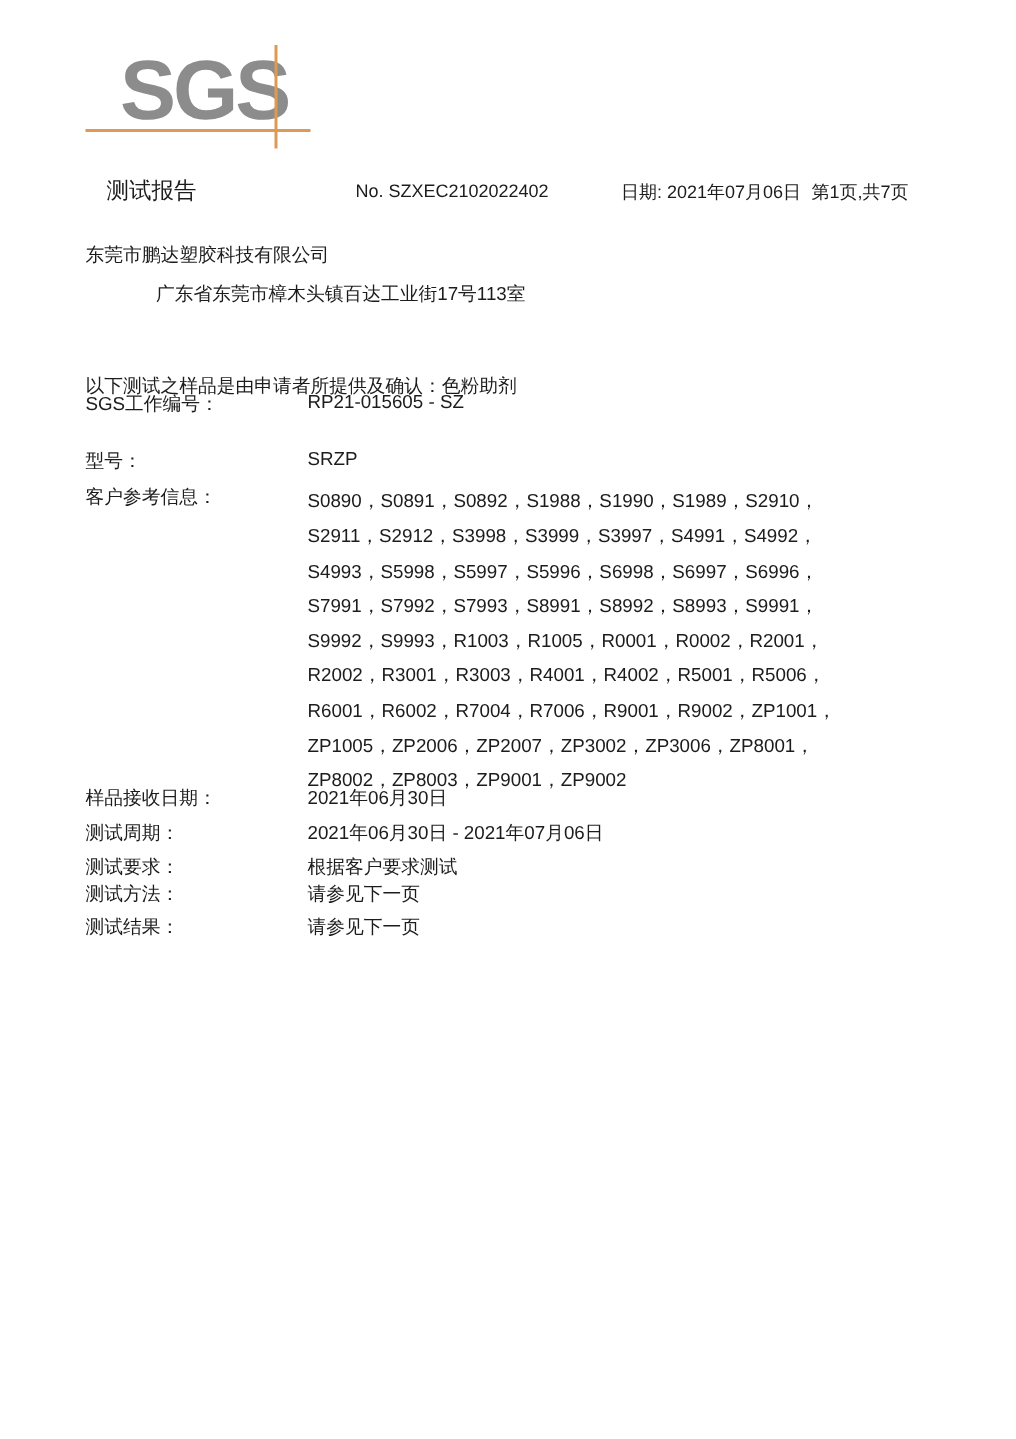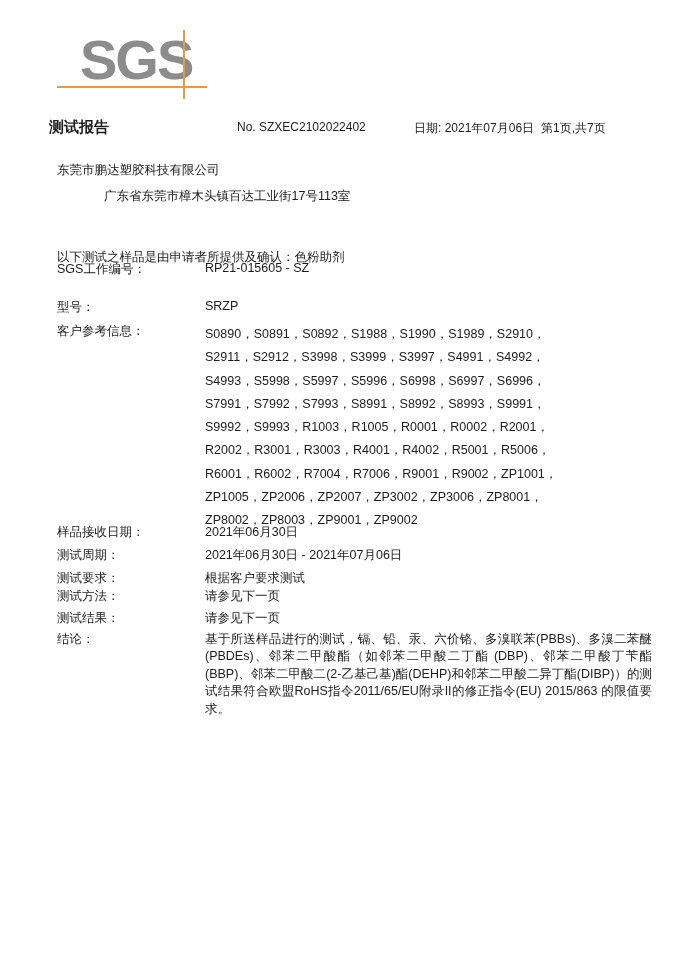--- a/index.html
+++ b/index.html
@@ -5,21 +5,21 @@
   html,body{margin:0;padding:0;background:#ffffff;}
   .page{position:relative;width:677px;height:811px;background:#ffffff;overflow:hidden;
         font-family:"Liberation Sans",sans-serif;color:#1c1c1c;}
   
   .logo-text{position:absolute;left:80px;top:32px;font-size:56px;line-height:56px;
              font-weight:bold;letter-spacing:-2px;color:#8c8c8c;}
   .crop-h{position:absolute;left:57px;top:86px;width:150px;height:2px;background:#dd9a55;}
   .crop-v{position:absolute;left:183px;top:30px;width:2px;height:69px;background:#dd9a55;}
   
   .title-row span{position:absolute;top:120px;font-size:12px;white-space:nowrap;}
-  .report-title{left:49px;font-size:15px !important;font-weight:bold;top:118px !important;}
+  .report-title{left:71px;font-size:15px !important;font-weight:normal;top:118px !important;}
   .report-no{left:237px;}
   .report-date{left:414px;}
   .report-page{left:541px;}
   
   .applicant-name{position:absolute;left:57px;top:162px;font-size:12.5px;}
   .applicant-address{position:absolute;left:57px;top:188px;font-size:12.5px;margin-left:47px;}
   .statement{position:absolute;left:57px;top:249px;font-size:12.5px;}
   
   .row{position:absolute;left:57px;width:600px;font-size:12.5px;display:flex;}
   .lbl{display:inline-block;width:148px;flex:0 0 148px;}
@@ -98,24 +98,20 @@
     <span class="val">根据客户要求测试</span>
   </div>
   <div class="row" style="top:588px">
     <span class="lbl">测试方法：</span>
     <span class="val">请参见下一页</span>
   </div>
   <div class="row" style="top:610px">
     <span class="lbl">测试结果：</span>
     <span class="val">请参见下一页</span>
   </div>
-  <div class="row" style="top:631px">
-    <span class="lbl">结论：</span>
-    <span class="val conclusion-text">基于所送样品进行的测试，镉、铅、汞、六价铬、多溴联苯(PBBs)、多溴二苯醚(PBDEs)、邻苯二甲酸酯（如邻苯二甲酸二丁酯 (DBP)、邻苯二甲酸丁苄酯(BBP)、邻苯二甲酸二(2-乙基己基)酯(DEHP)和邻苯二甲酸二异丁酯(DIBP)）的测试结果符合欧盟RoHS指令2011/65/EU附录II的修正指令(EU) 2015/863 的限值要求。</span>
-  </div>
 
   <div class="legal">Unless otherwise agreed in writing, this document is issued by the Company subject to its General Conditions of Service printed overleaf, available on request or accessible at http://www.sgs.com/en/Terms-and-Conditions.aspx and, for electronic format documents, subject to Terms and Conditions for Electronic Documents at http://www.sgs.com/en/Terms-and-Conditions/Terms-e-Document.aspx. Attention is drawn to the limitation of liability, indemnification and jurisdiction issues defined therein. Any holder of this document is advised that information contained hereon reflects the Company's findings at the time of its intervention only and within the limits of Client's instructions, if any. The Company's sole responsibility is to its Client and this document does not exonerate parties to a transaction from exercising all their rights and obligations under the transaction documents. This document cannot be reproduced except in full, without prior written approval of the Company. Any unauthorized alteration, forgery or falsification of the content or appearance of this document is unlawful and offenders may be prosecuted to the fullest extent of the law. Unless otherwise stated the results shown in this test report refer only to the sample(s) tested.</div>
   <div class="attention">Attention: To check the authenticity of testing /inspection report &amp; certificate, please contact us at telephone: (86-755) 8307 1443, or email: CN.Doccheck@sgs.com</div>
 
   <div class="addr1">
     <span>SGS Bldg, No.4, Jianghao Industrial Park, No.430, Jihua Road, Bantian, Longgang District, Shenzhen, China 518129</span>
     <span>t (86 - 755) 25328888</span>
     <span>f (86 - 755) 83106190</span>
     <span>www.sgsgroup.com.cn</span>
   </div>

